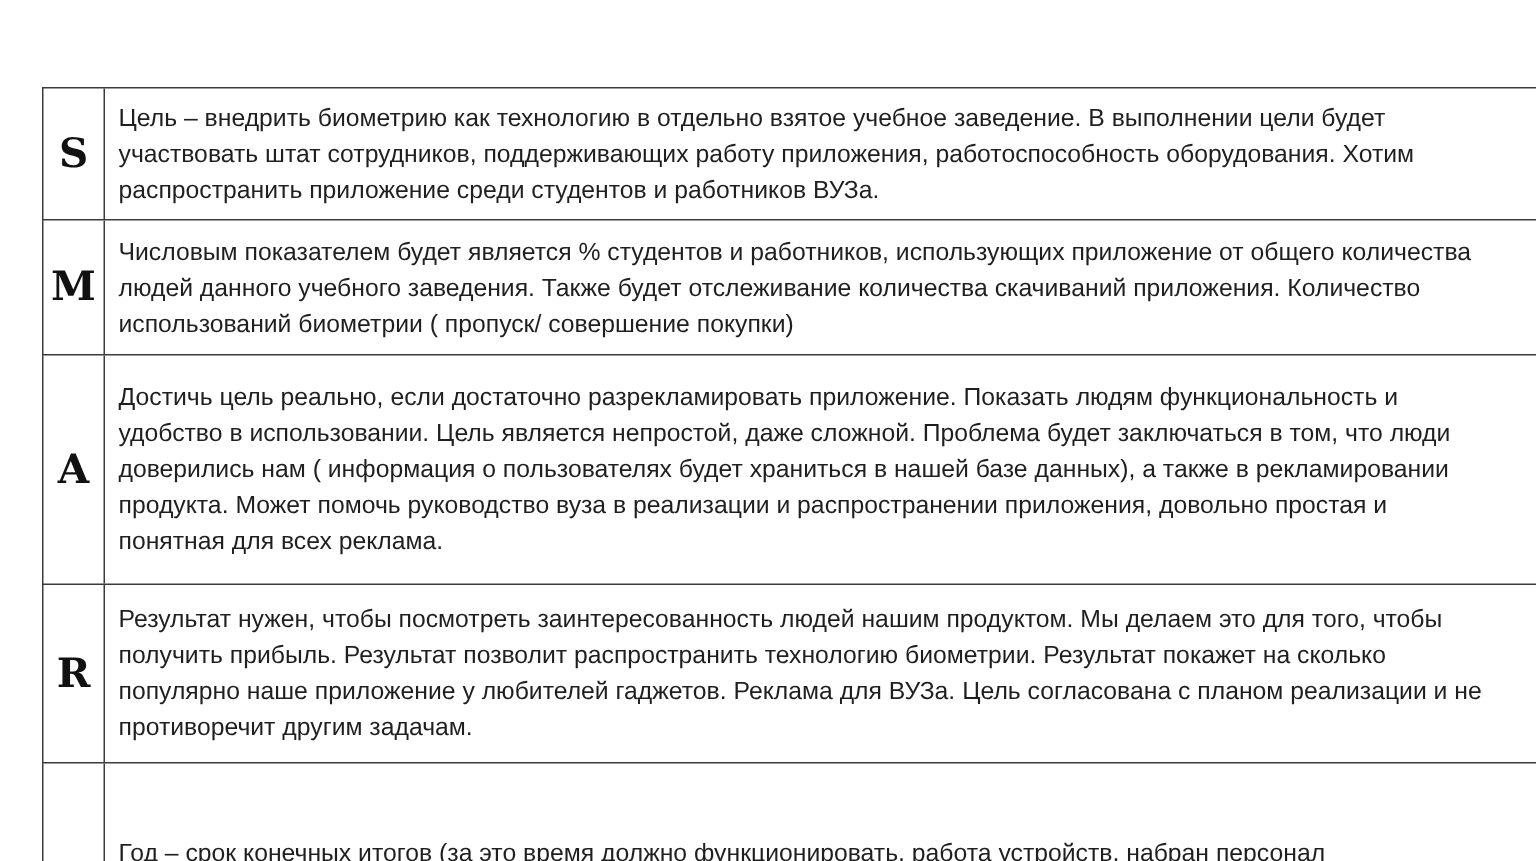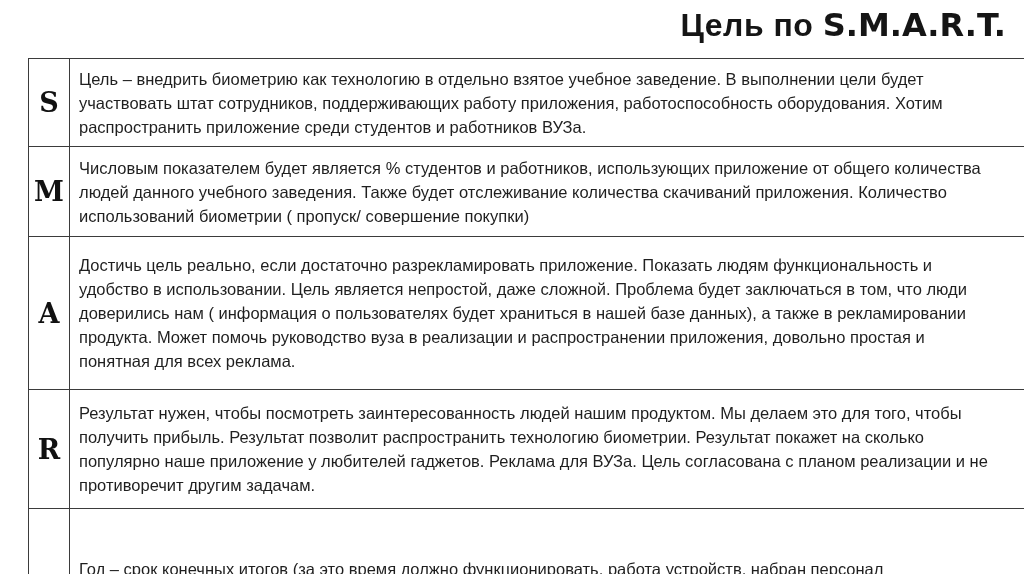--- a/index.html
+++ b/index.html
@@ -60,21 +60,20 @@
   tr.row-m  { height: 90px; }
   tr.row-a  { height: 153px; }
   tr.row-r  { height: 119px; }
   tr.row-t  { height: 120px; }
 </style>
 </head>
 <body>
 
 <div class="slide">
 
-  <h1 class="title"><span>Цель по </span><span class="acronym">S.M.A.R.T.</span></h1>
 
   <table class="smart-table">
     <tbody>
       <tr class="row-s">
         <td class="letter">S</td>
         <td class="text">Цель – внедрить биометрию как технологию в отдельно взятое учебное заведение. В выполнении цели будет участвовать штат сотрудников, поддерживающих работу приложения, работоспособность оборудования. Хотим распространить приложение среди студентов и работников ВУЗа.</td>
       </tr>
       <tr class="row-m">
         <td class="letter">M</td>
         <td class="text">Числовым показателем будет является % студентов и работников, использующих приложение от общего количества людей данного учебного заведения. Также будет отслеживание количества скачиваний приложения. Количество использований биометрии ( пропуск/ совершение покупки)</td>

